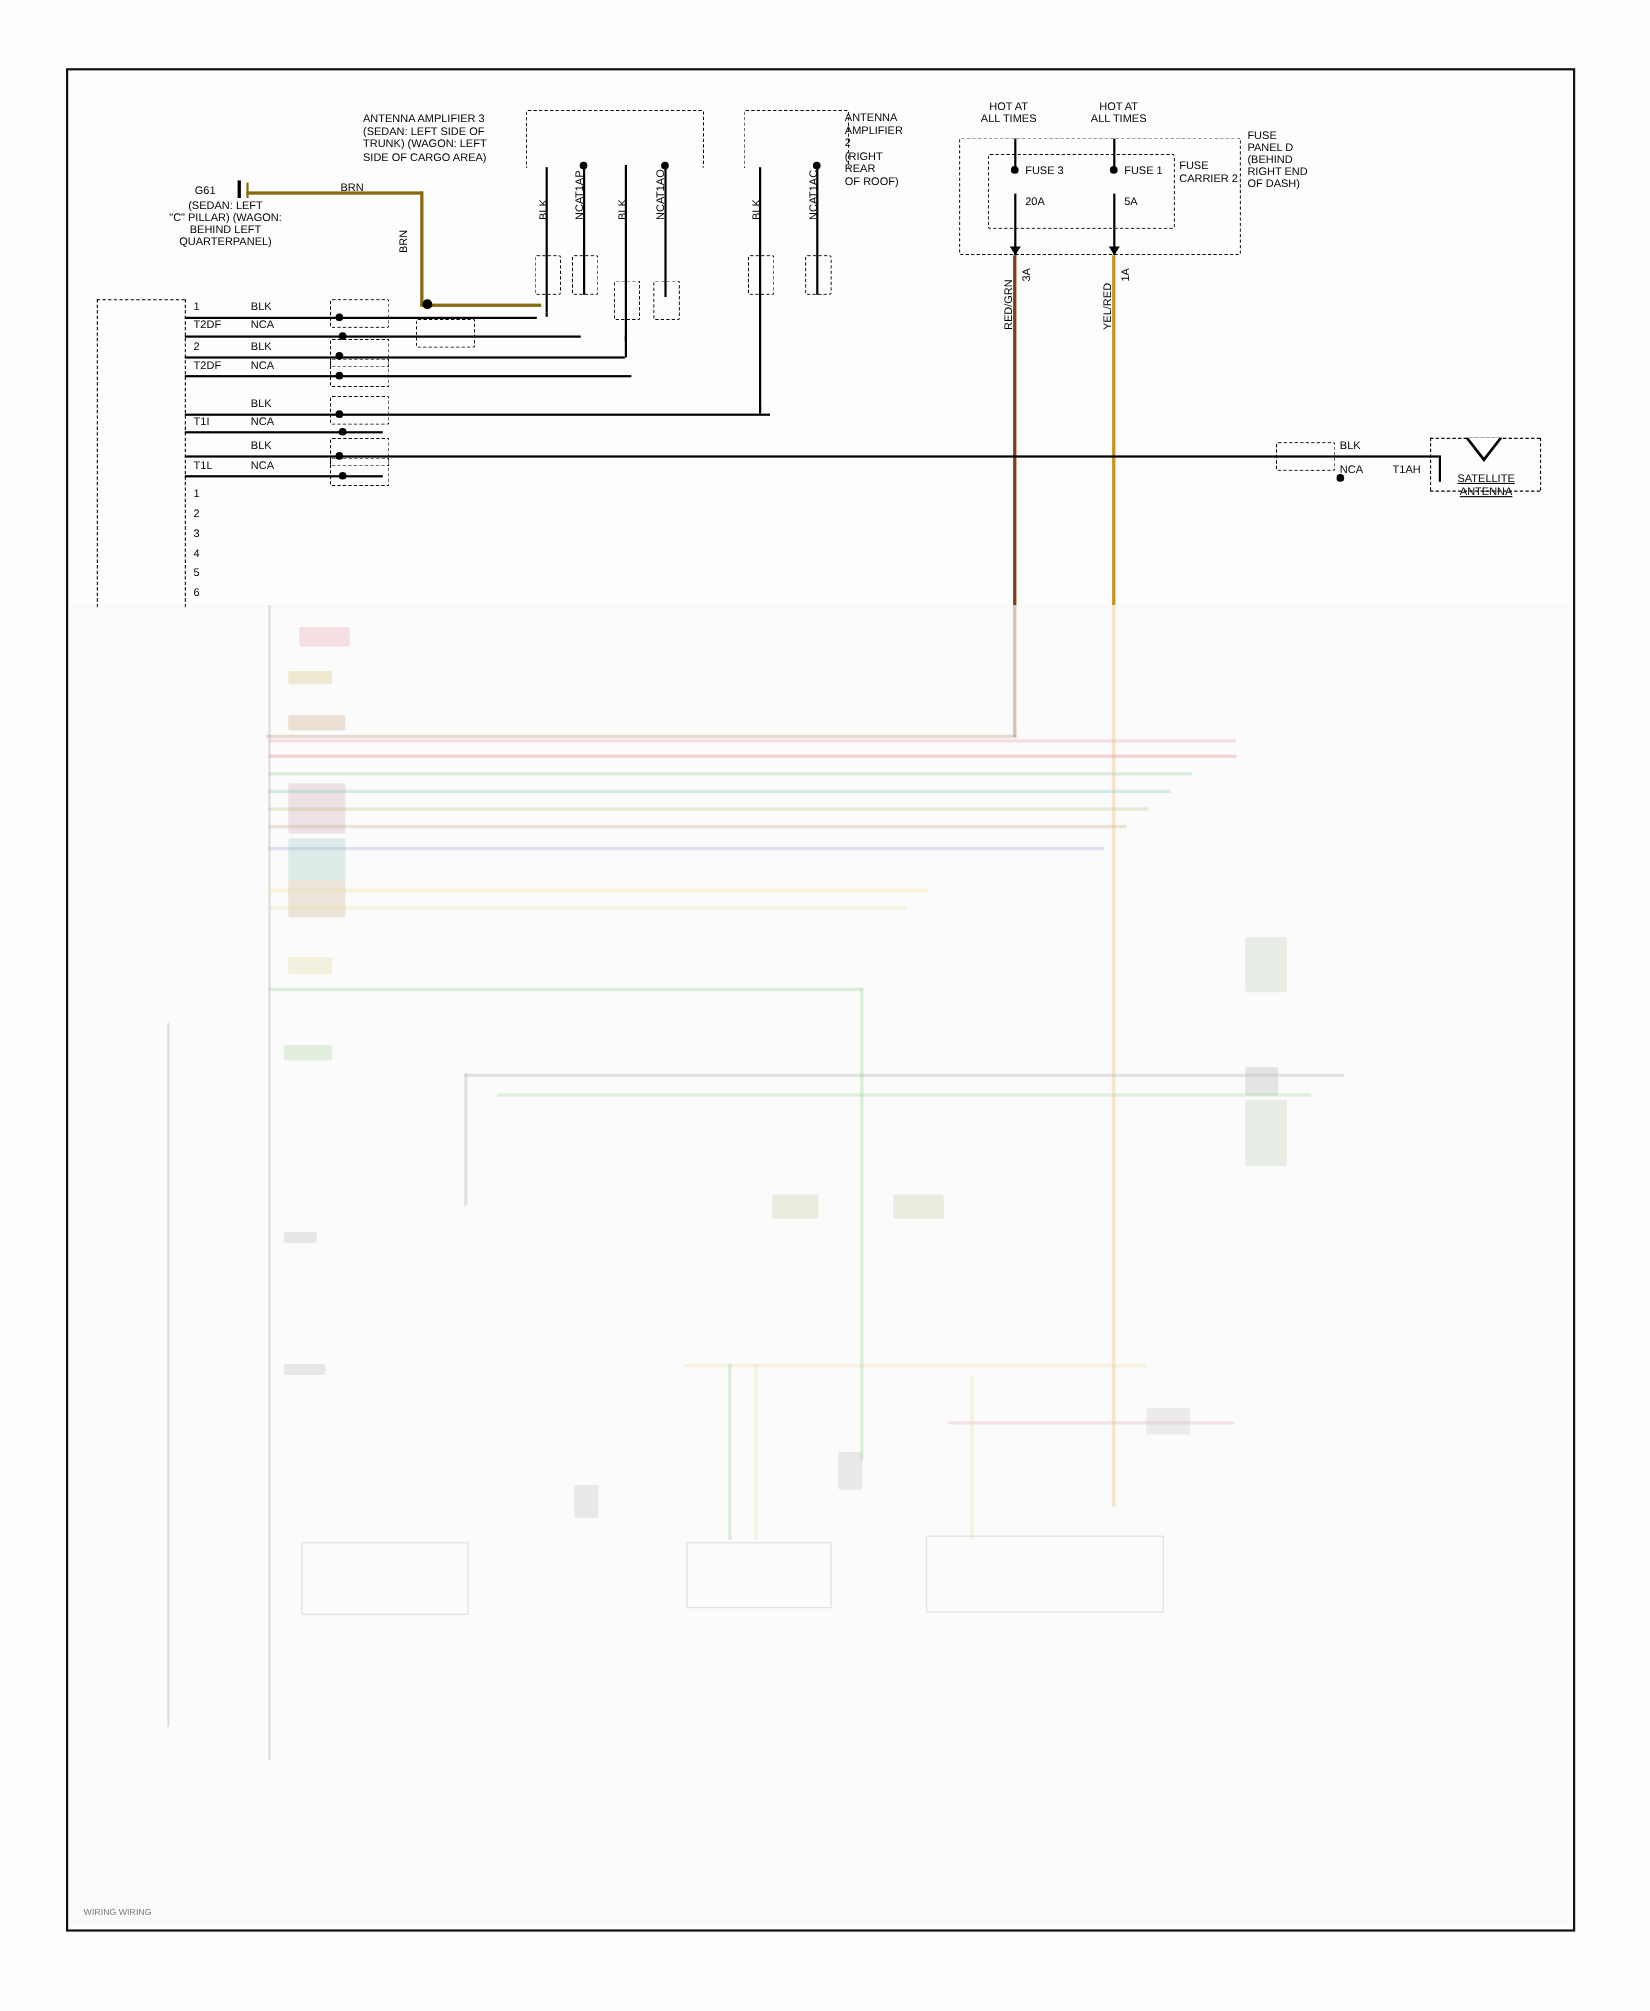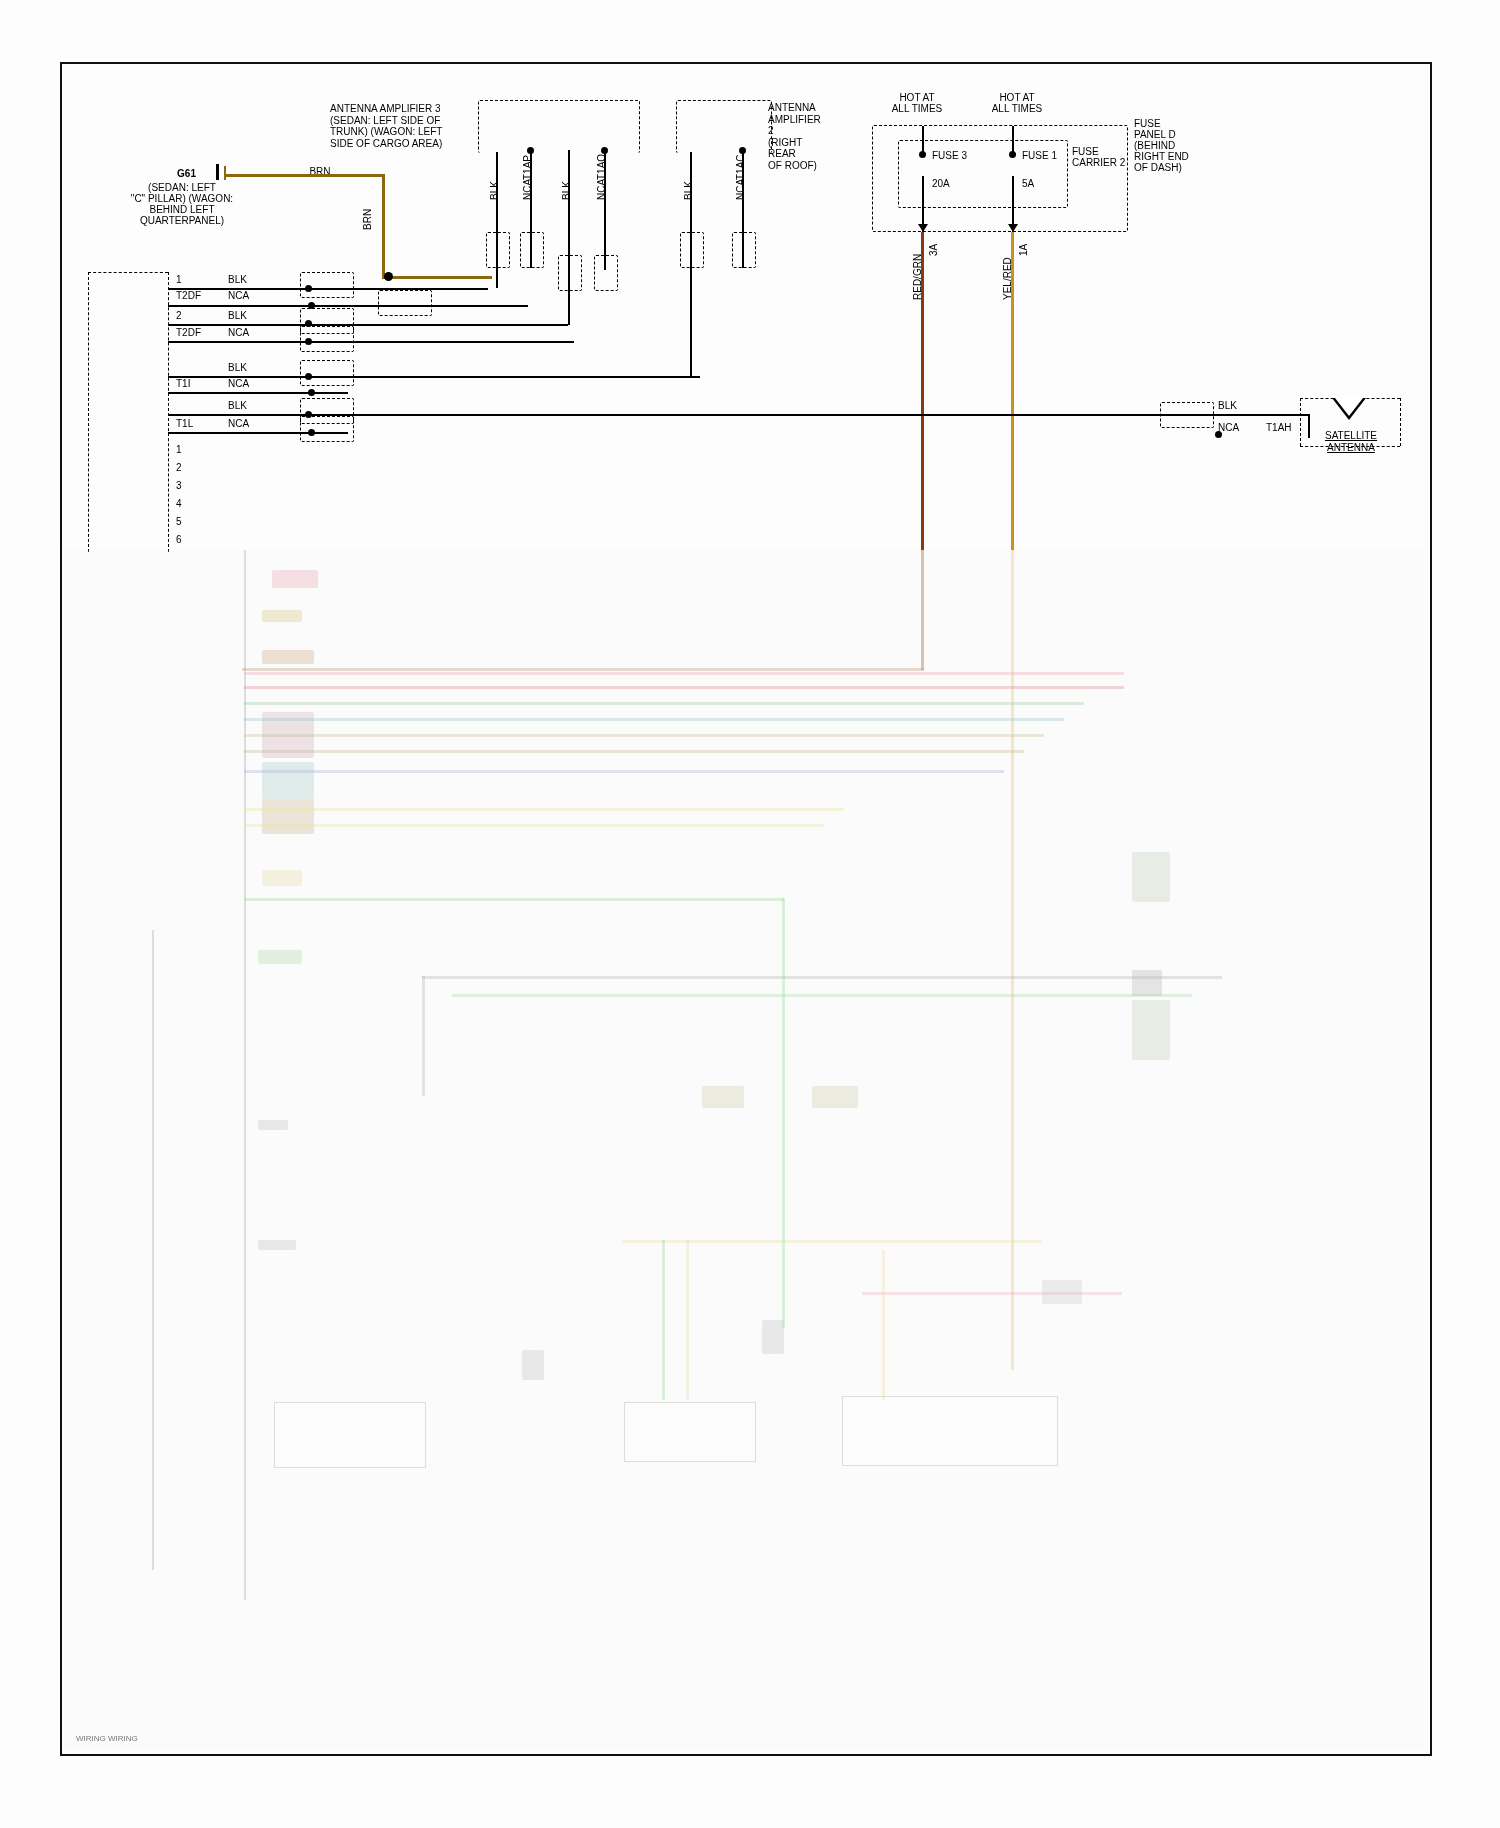--- a/index.html
+++ b/index.html
@@ -32,24 +32,24 @@
   .footer{position:absolute;font-size:8px;color:#777;}
   .blurblock{position:absolute;border-radius:2px;}
 </style>
 </head>
 <body>
 
 <div id="page">
 
   <div class="frame" style="left:60px;top:62px;width:1368px;height:1690px;border-color:#111;"></div>
 
-  <div class="lbl r" style="left:150px;top:168px;width:46px;font-weight:bold;">G61</div>
+  <div class="lbl r" style="left:150px;top:168px;width:46px;">G61</div>
   <div class="line vline" style="left:224px;top:166px;height:14px;background:#8a6a10;"></div>
   <div class="line" style="left:216px;top:164px;width:3px;height:16px;"></div>
-  <div class="lbl c" style="left:92px;top:182px;width:180px;">(SEDAN: LEFT
+  <div class="lbl c" style="left:115px;top:182px;width:180px;">(SEDAN: LEFT
 "C" PILLAR) (WAGON:
 BEHIND LEFT
 QUARTERPANEL)</div>
 
   <div class="lbl c" style="left:300px;top:166px;width:40px;">BRN</div>
   <div class="wire wire-h" style="left:224px;top:174px;width:160px;background:#8a6a10;"></div>
   <div class="wire wire-v" style="left:382px;top:174px;height:104px;background:#8a6a10;"></div>
   <div class="vert" style="left:362px;top:230px;">BRN</div>
   <div class="wire wire-h" style="left:382px;top:276px;width:110px;background:#8a6a10;"></div>
   <div class="splice" style="left:384px;top:272px;"></div>

